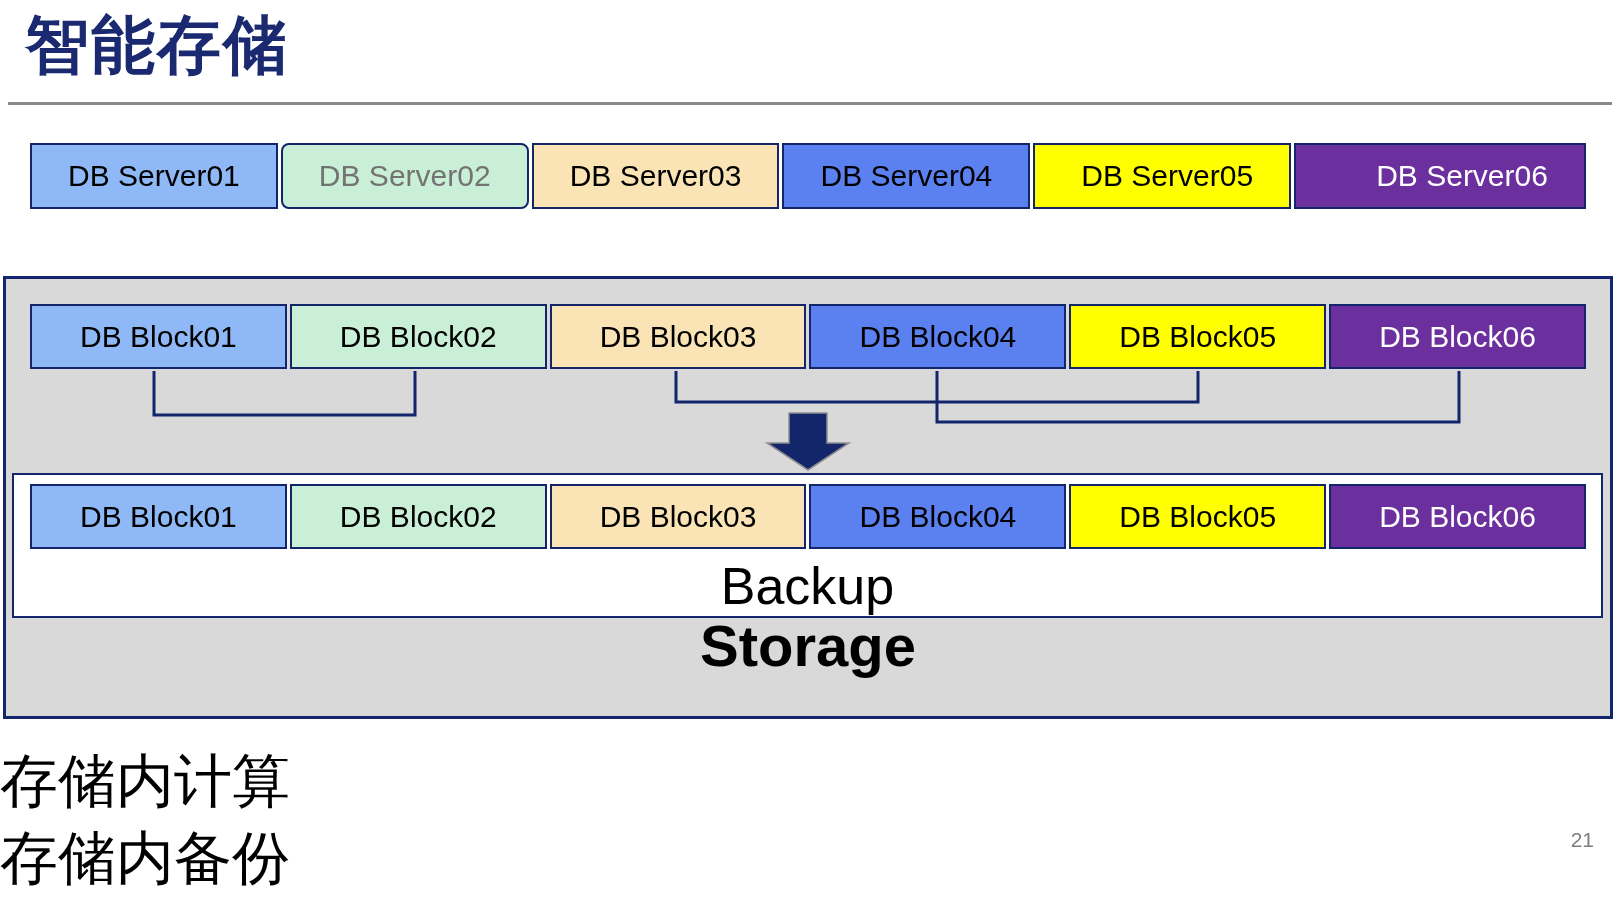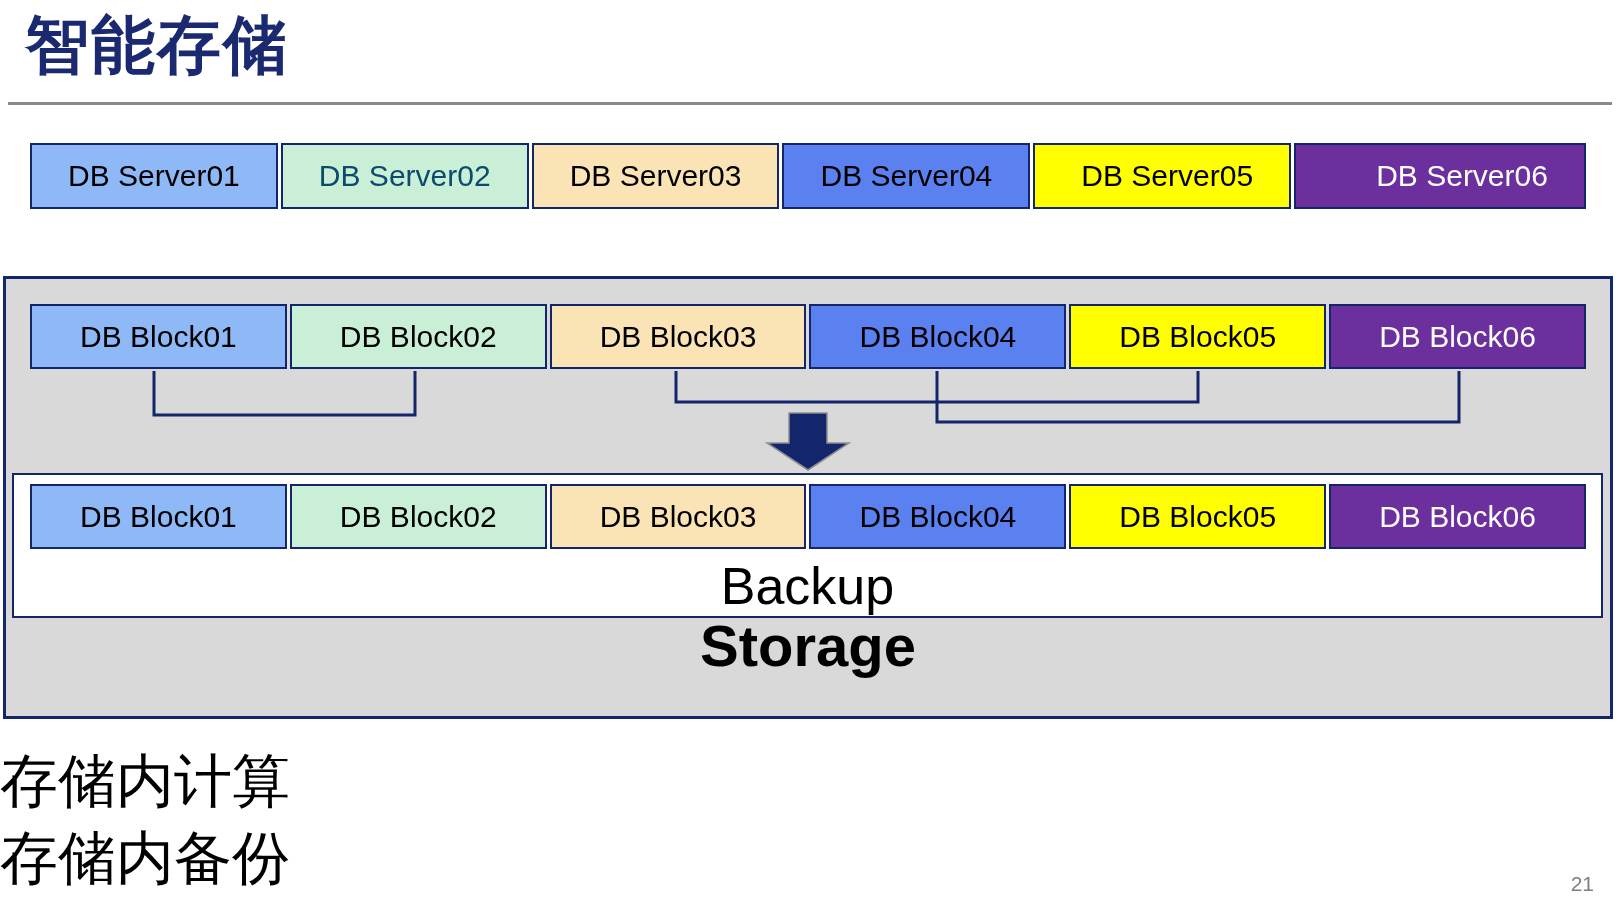--- a/index.html
+++ b/index.html
@@ -51,35 +51,35 @@
   }
   .storage-label {
     position:absolute; left:3px; width:1610px; top:612px;
     text-align:center; font-size:58px; font-weight:bold; color:#000000; z-index:6;
   }
   .caption {
     position:absolute; left:0; top:742px; width:1620px;
     font-size:58px; line-height:77px; color:#000000;
   }
   .page-number {
-    position:absolute; right:26px; top:872px;
+    position:absolute; right:26px; top:828px;
     font-size:21px; color:var(--page-number,#7F7F7F);
   }
 </style>
 </head>
 <body>
 
 <div class="slide">
 
   <div class="title">智能存储</div>
   <div class="rule"></div>
 
   <div class="row server-row">
       <div class="box" style="background: rgb(142, 185, 246); color: rgb(0, 0, 0);">DB Server01</div>
-      <div class="box" style="background: rgb(201, 240, 214); color: #0c4a6e;">DB Server02</div>
+      <div class="box" style="background: rgb(201, 240, 214); color: #737373; border-radius: 8px;">DB Server02</div>
       <div class="box" style="background: rgb(250, 227, 180); color: rgb(0, 0, 0);">DB Server03</div>
       <div class="box" style="background: rgb(91, 128, 240); color: rgb(0, 0, 0);">DB Server04</div>
       <div class="box" style="background: rgb(255, 255, 0); color: rgb(0, 0, 0); padding-left: 10px;">DB Server05</div>
       <div class="box" style="background: rgb(108, 47, 158); color: rgb(255, 255, 255); padding-left: 44px;">DB Server06</div>
     </div>
 
   <div class="gray-container"></div>
 
   <div class="row blocks-top">
       <div class="box" style="background: rgb(142, 185, 246); color: rgb(0, 0, 0);">DB Block01</div>

